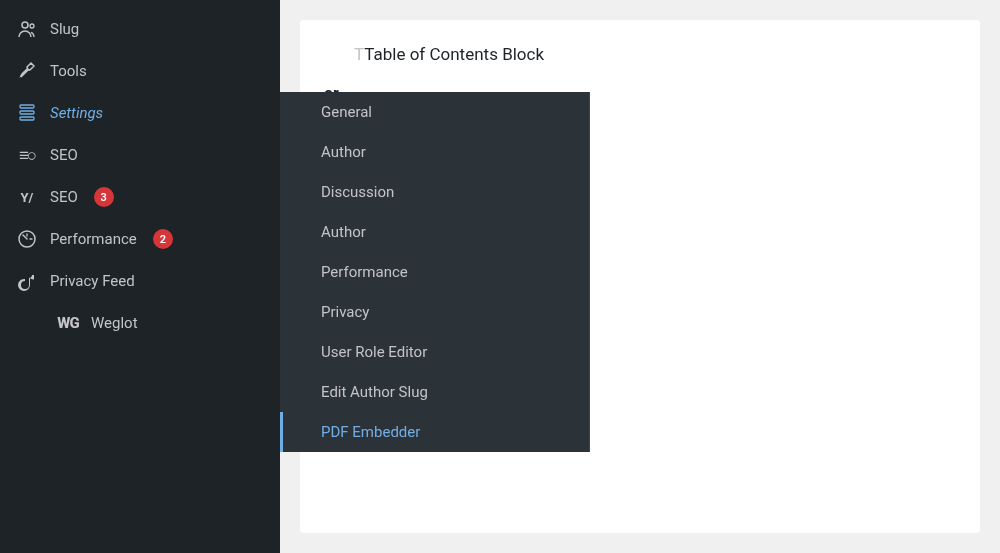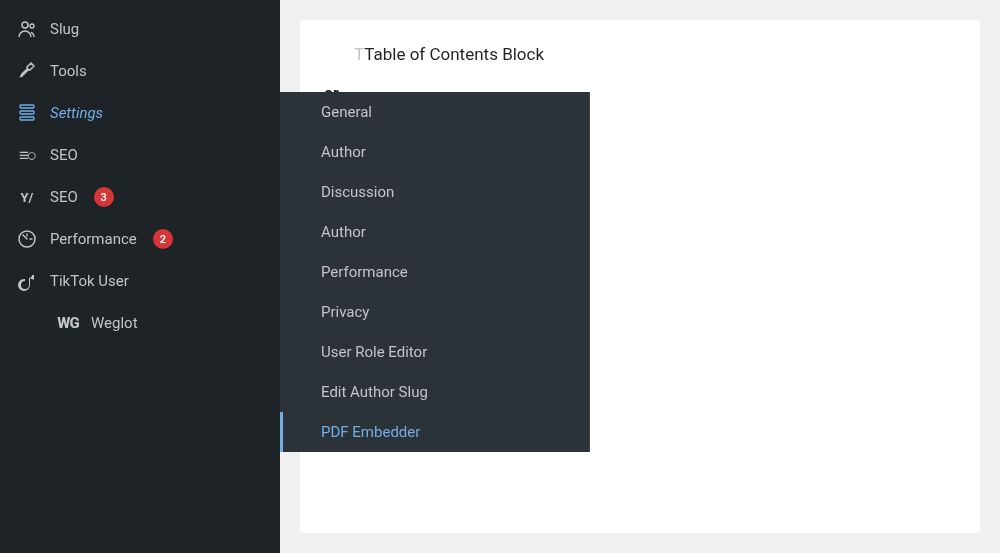--- a/index.html
+++ b/index.html
@@ -236,21 +236,21 @@
     <span class="label">Performance</span>
     <span class="badge">2</span>
   </div>
 
   <div class="sidebar-item">
     <span class="icon">
       <svg width="20" height="20" viewBox="0 0 20 20" fill="#c3c4c7">
         <path d="M15 4c0 2-1.5 3-3 3v7a4 4 0 1 1-4-4V8a7 7 0 0 0-1 0 6 6 0 1 0 6 6V7a6 6 0 0 0 4 1.5V4h-2z"></path>
       </svg>
     </span>
-    <span class="label">TikTok User</span>
+    <span class="label">Privacy Feed</span>
   </div>
 
   <div class="sidebar-item">
     <span class="icon" style="color:#c3c4c7;font-size:15px;font-weight:800;letter-spacing:-1px;margin-left:41px;">WG</span>
     <span class="label">Weglot</span>
   </div>
 
 </div>
 
 <div class="main-content">

